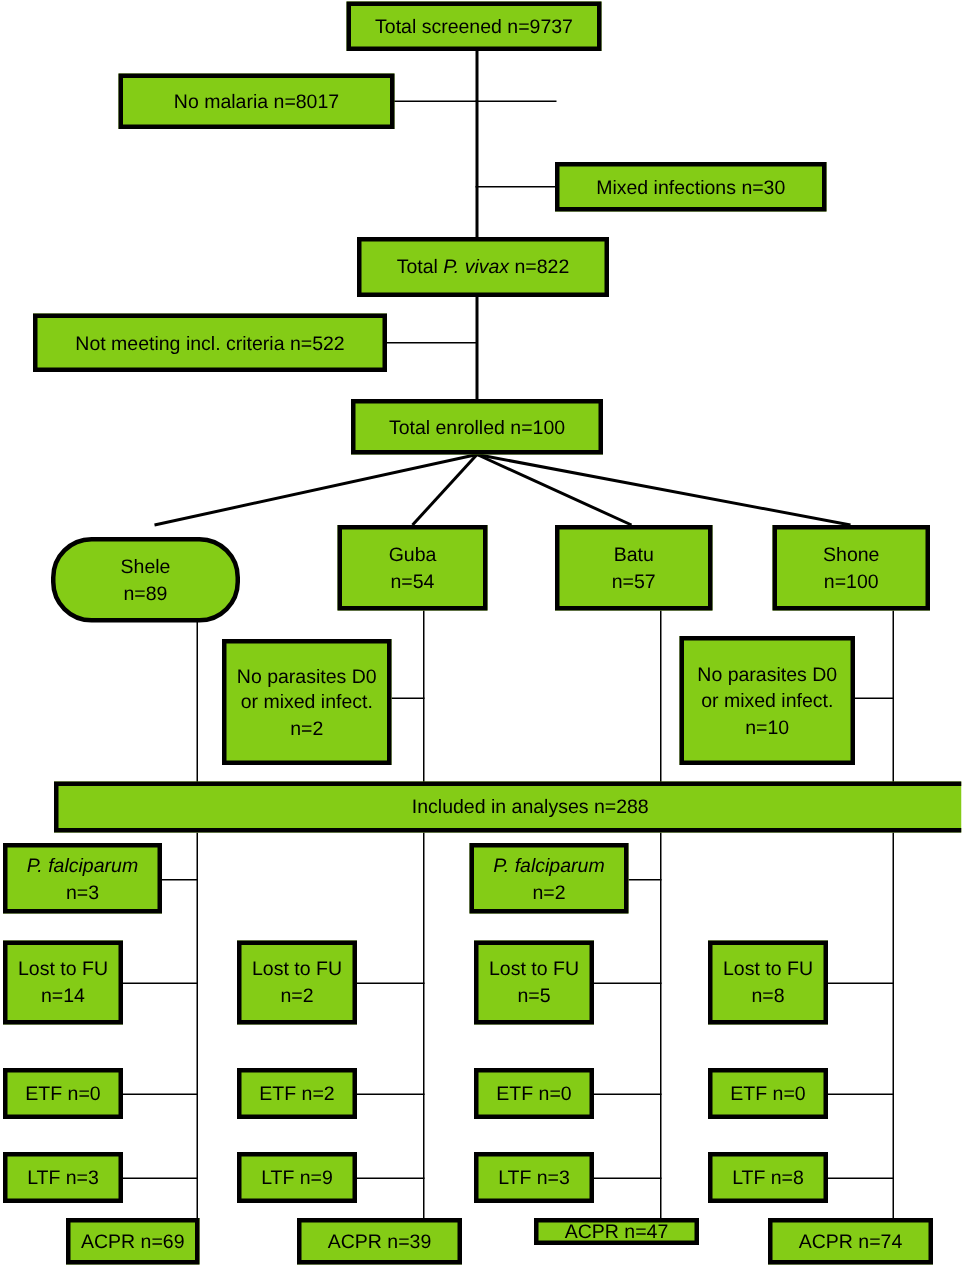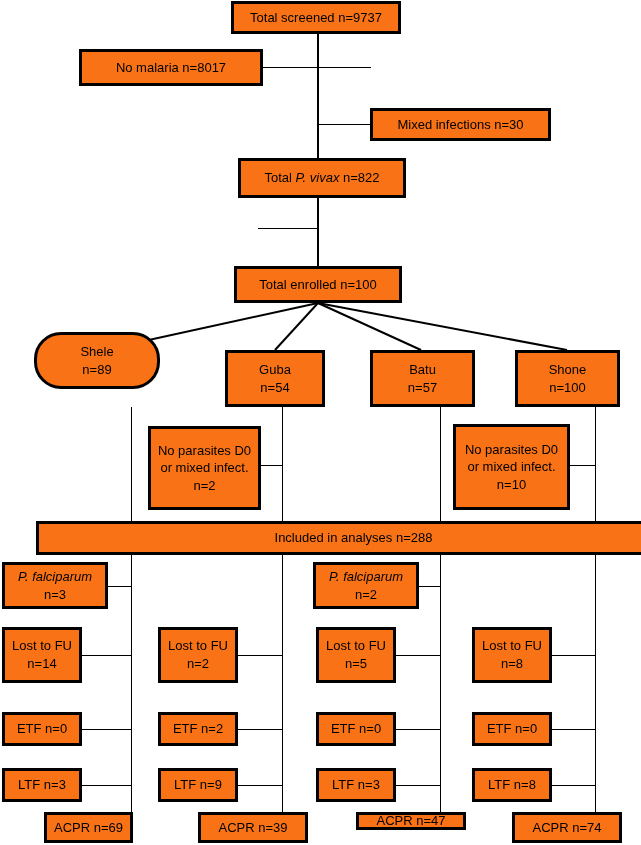--- a/index.html
+++ b/index.html
@@ -12,21 +12,21 @@
     position: relative;
     width: 641px;
     height: 845px;
     background: #ffffff;
     font-family: "Liberation Sans", sans-serif;
     overflow: hidden;
   }
   .node {
     position: absolute;
     box-sizing: border-box;
-    background: #f97316;
+    background: #84cc16;
     border: 3px solid #000000;
     display: flex;
     flex-direction: column;
     align-items: center;
     justify-content: center;
     text-align: center;
     color: #000000;
     font-size: 13px;
     line-height: 1.35;
     z-index: 3;
@@ -112,26 +112,29 @@
 
 
   <div class="node" style="left:370px; top:108px; width:181px; height:33px;">
     <span class="ln">Mixed infections n=30</span>
   </div>
 
   <div class="node" style="left:238px; top:158px; width:168px; height:40px;">
     <span class="ln"><span>Total </span><span class="it">P. vivax</span><span> n=822</span></span>
   </div>
 
+  <div class="node" style="left:22px; top:209px; width:236px; height:39px;">
+    <span class="ln">Not meeting incl. criteria n=522</span>
+  </div>
 
   <div class="node" style="left:234px; top:266px; width:168px; height:37px;">
     <span class="ln">Total enrolled n=100</span>
   </div>
 
-  <div class="node" style="left:34px; top:332px; width:126px; height:57px;border-radius:27px;">
+  <div class="node" style="left:34px; top:358px; width:126px; height:57px;border-radius:27px;">
     <span class="ln">Shele</span>
     <span class="ln">n=89</span>
   </div>
 
   <div class="node" style="left:225px; top:350px; width:100px; height:57px;">
     <span class="ln">Guba</span>
     <span class="ln">n=54</span>
   </div>
 
   <div class="node" style="left:370px; top:350px; width:105px; height:57px;">

